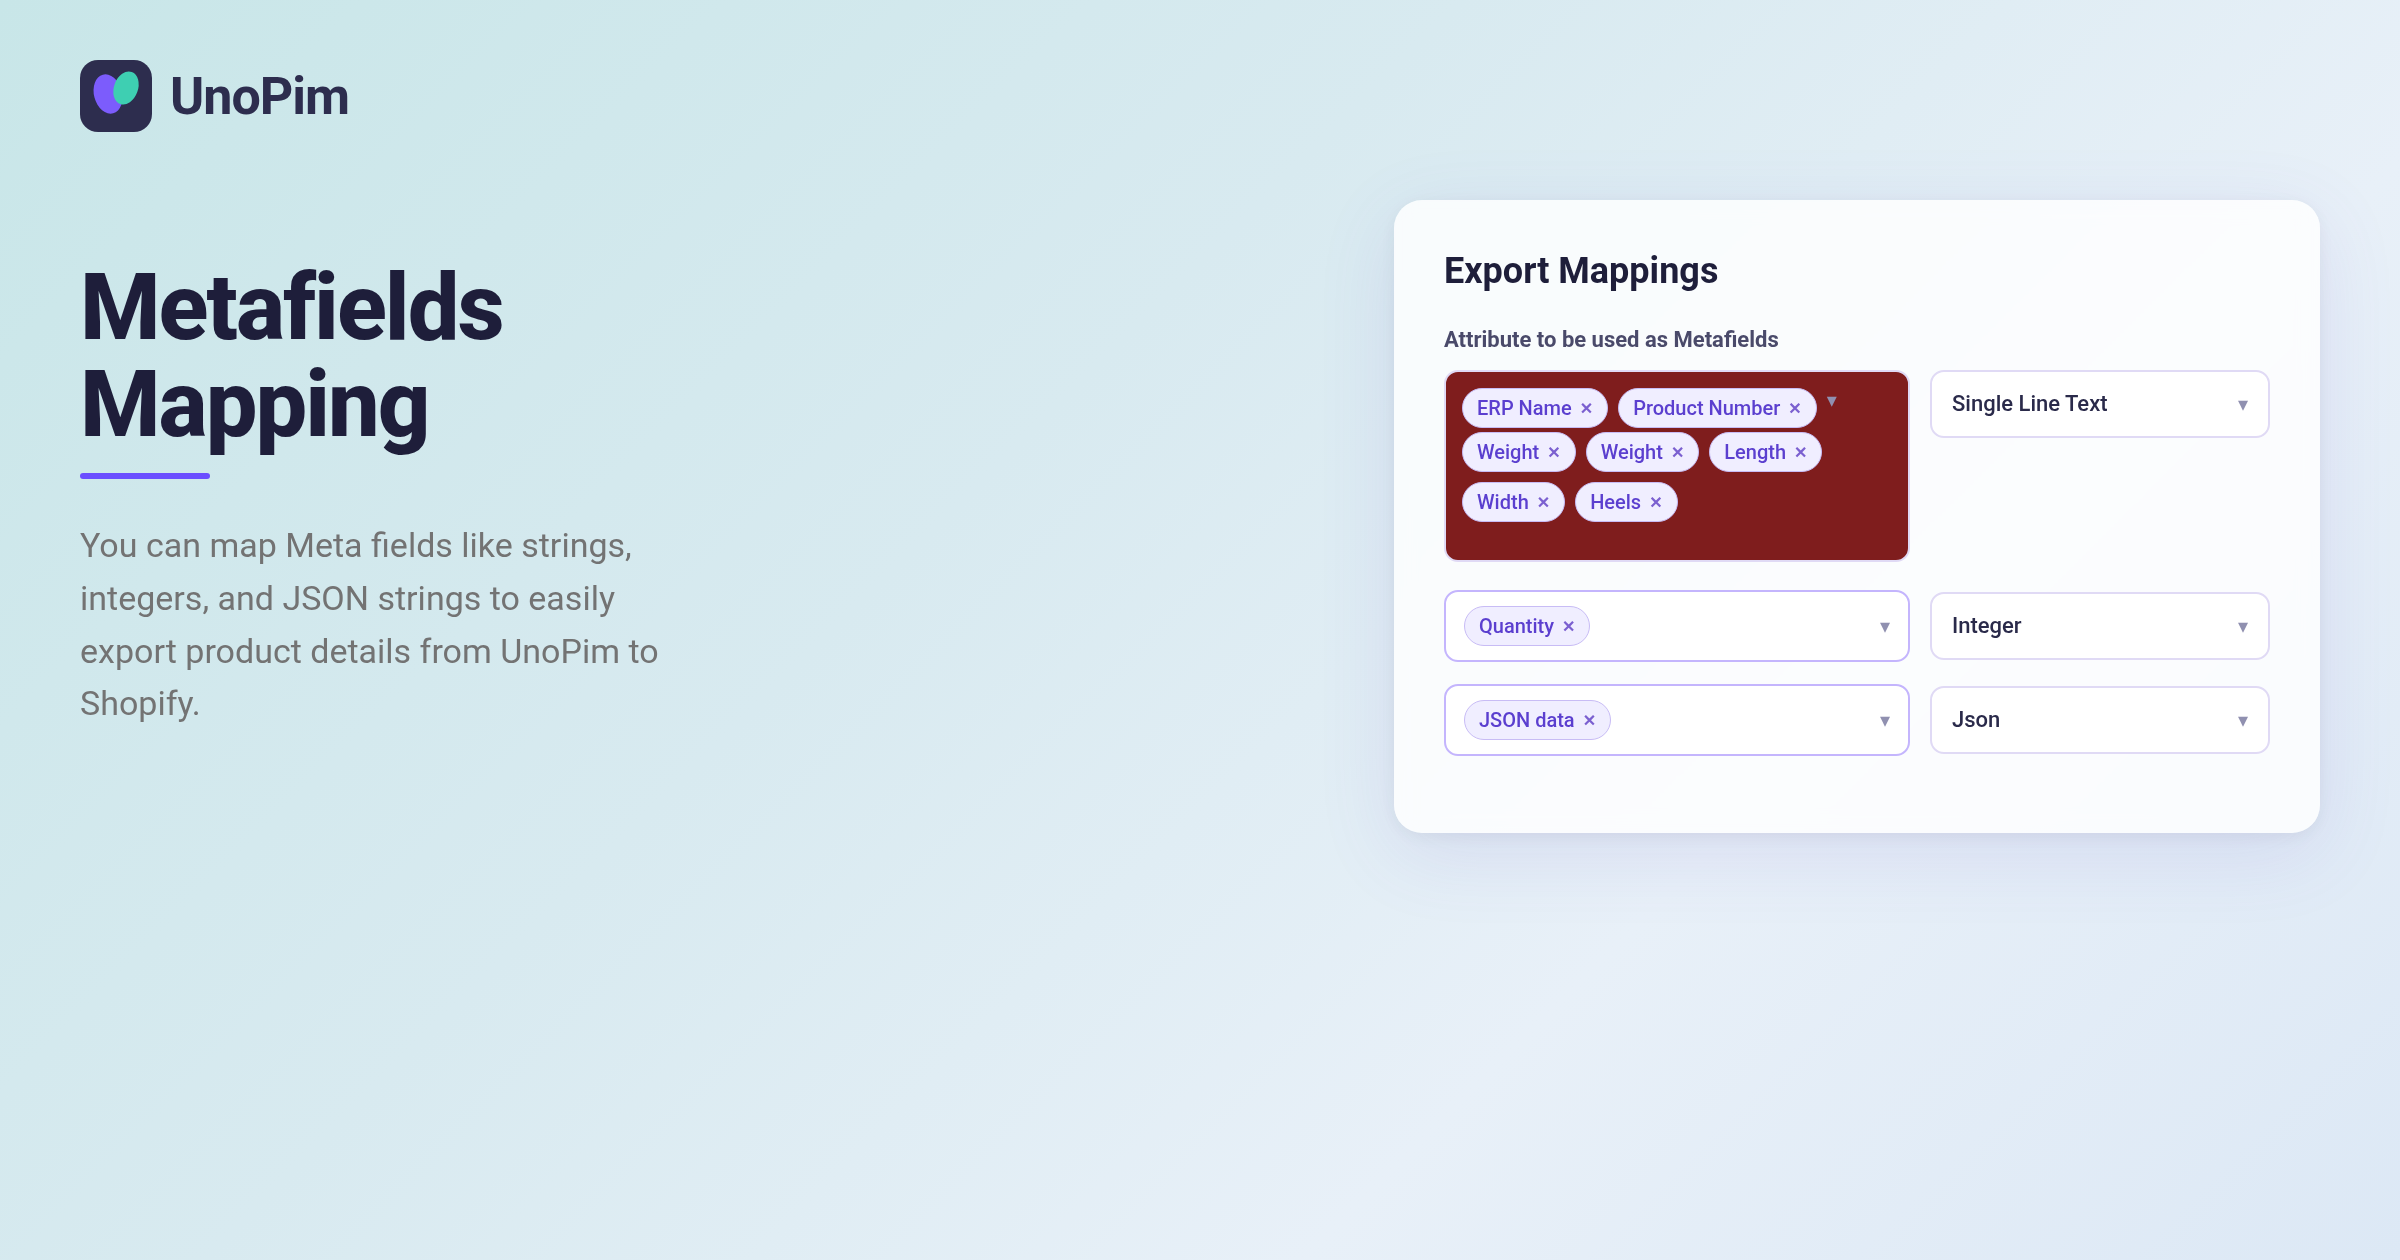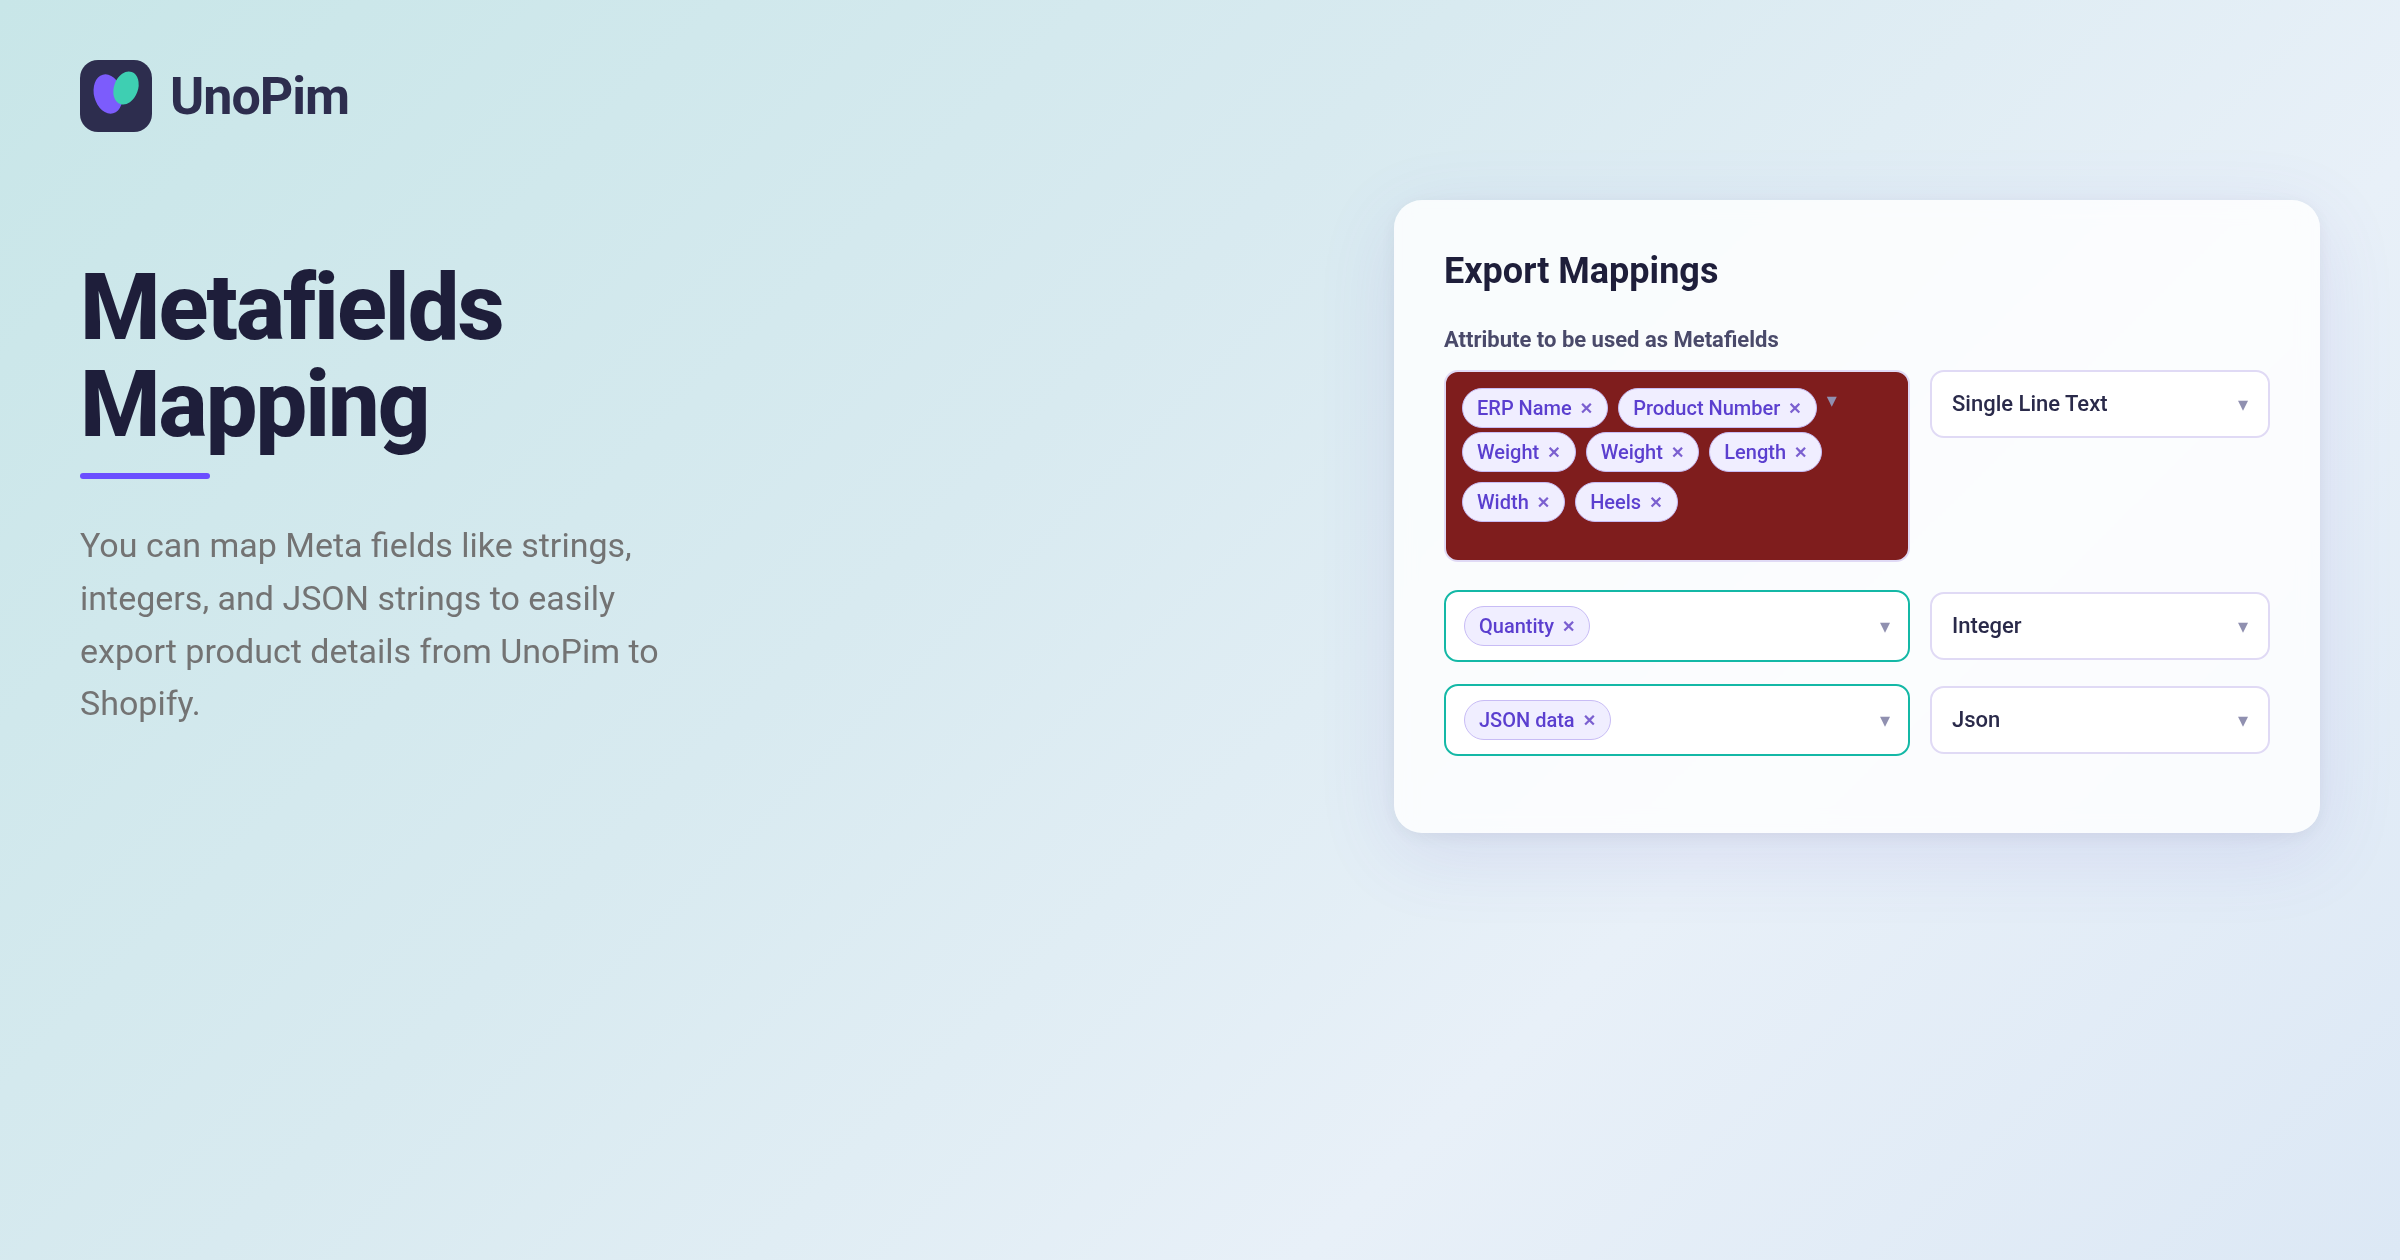--- a/index.html
+++ b/index.html
@@ -184,21 +184,21 @@
     .mapping-row {
       display: flex;
       gap: 20px;
       margin-bottom: 22px;
       align-items: center;
     }
 
     .single-select-box {
       flex: 1;
       background: #fff;
-      border: 2px solid #14b8a6;
+      border: 2px solid #c4b5fd;
       border-radius: 14px;
       padding: 16px 18px;
       display: flex;
       align-items: center;
       justify-content: space-between;
       height: 72px;
     }
 
   </style>
 </head>

